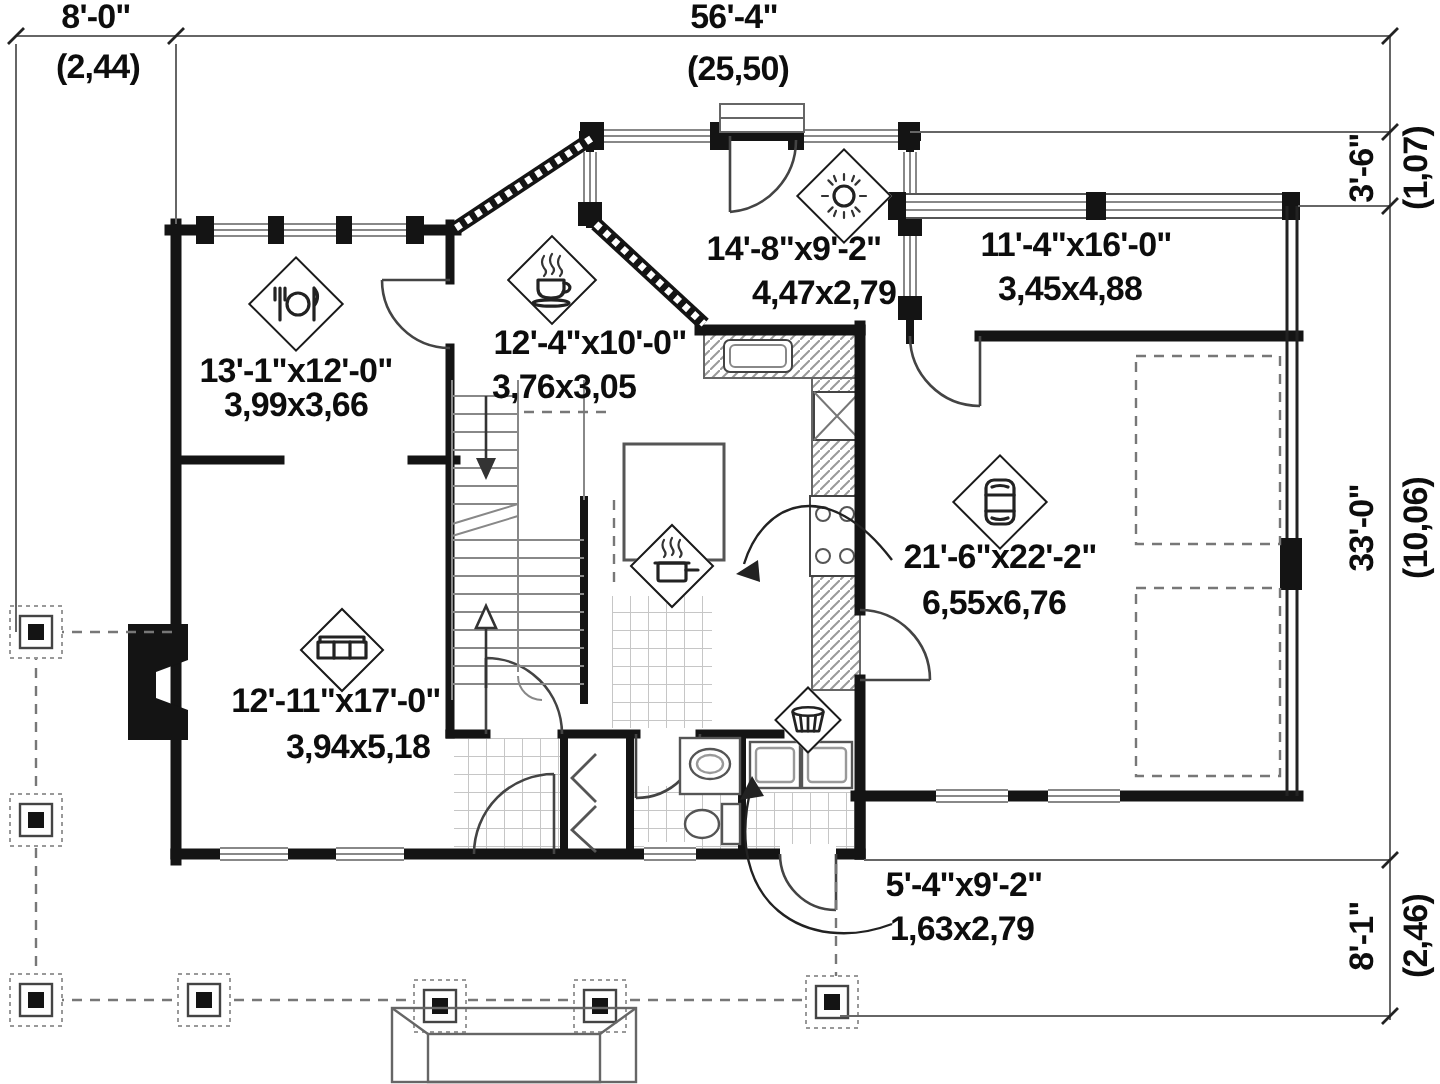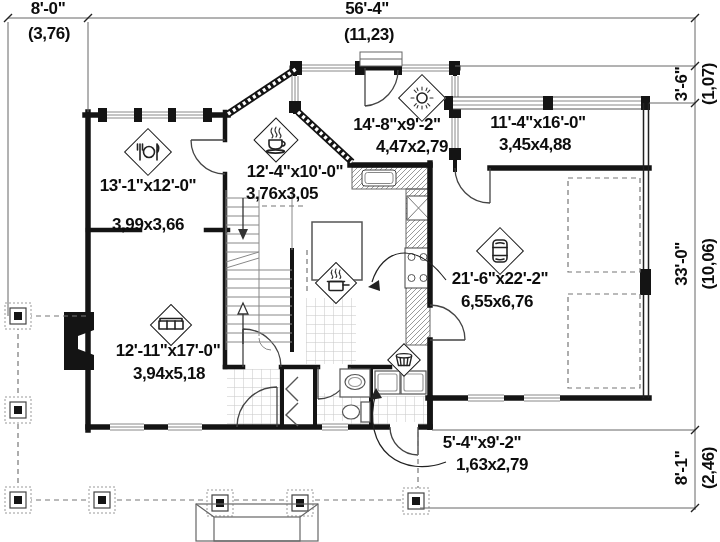--- a/index.html
+++ b/index.html
@@ -263,44 +263,44 @@
 
   <g stroke="#222" stroke-width="1.2" fill="none">
     <path d="M446,462 C404,478 360,452 376,392"></path>
     <polygon points="376,388 370,400 382,398" fill="#222" stroke="none"></polygon>
     <path d="M446,280 C414,238 382,250 372,282"></path>
     <polygon points="368,287 379,280 380,291" fill="#222" stroke="none"></polygon>
   </g>
 </svg>
 
 <div class="lbl" style="left:48px;top:0px">8'-0"</div>
-<div class="lbl" style="left:49px;top:25px">(3,76)</div>
+<div class="lbl" style="left:49px;top:25px">(2,44)</div>
 <div class="lbl" style="left:367px;top:0px">56'-4"</div>
-<div class="lbl" style="left:369px;top:26px">(11,23)</div>
+<div class="lbl" style="left:369px;top:26px">(25,50)</div>
 <div class="vlbl" style="left:681px;top:84px">3'-6"</div>
 <div class="vlbl" style="left:708px;top:84px">(1,07)</div>
 <div class="vlbl" style="left:681px;top:264px">33'-0"</div>
 <div class="vlbl" style="left:708px;top:264px">(10,06)</div>
 <div class="vlbl" style="left:681px;top:468px">8'-1"</div>
 <div class="vlbl" style="left:708px;top:468px">(2,46)</div>
 
 <div class="lbl" style="left:148px;top:177px">13'-1"x12'-0"</div>
-<div class="lbl" style="left:148px;top:216px">3,99x3,66</div>
+<div class="lbl" style="left:148px;top:194px">3,99x3,66</div>
 <div class="lbl" style="left:295px;top:163px">12'-4"x10'-0"</div>
 <div class="lbl" style="left:282px;top:185px">3,76x3,05</div>
 <div class="lbl" style="left:397px;top:116px">14'-8"x9'-2"</div>
 <div class="lbl" style="left:412px;top:138px">4,47x2,79</div>
 <div class="lbl" style="left:538px;top:114px">11'-4"x16'-0"</div>
 <div class="lbl" style="left:535px;top:136px">3,45x4,88</div>
 <div class="lbl" style="left:500px;top:270px">21'-6"x22'-2"</div>
 <div class="lbl" style="left:497px;top:293px">6,55x6,76</div>
 <div class="lbl" style="left:168px;top:342px">12'-11"x17'-0"</div>
-<div class="lbl" style="left:169px;top:365px">3,94x5,18</div>
+<div class="lbl" style="left:179px;top:365px">3,94x5,18</div>
 <div class="lbl" style="left:482px;top:434px">5'-4"x9'-2"</div>
-<div class="lbl" style="left:492px;top:456px">1,63x2,79</div>
+<div class="lbl" style="left:481px;top:456px">1,63x2,79</div>
 
 <div class="diamond" style="left:131px;top:135px;width:34px;height:34px">
   <div class="dshape"></div>
   <svg width="40" height="40" viewBox="0 0 40 40">
     <g class="ic" stroke-width="1.4">
       <path d="M9.5,12 V18 M12,12 V18 M14.5,12 V18 M12,18 V28"></path>
       <circle cx="21" cy="20" r="5.5"></circle>
       <path d="M29,12 V28 M29,12 Q32.5,16 29,21"></path>
     </g>
   </svg>

